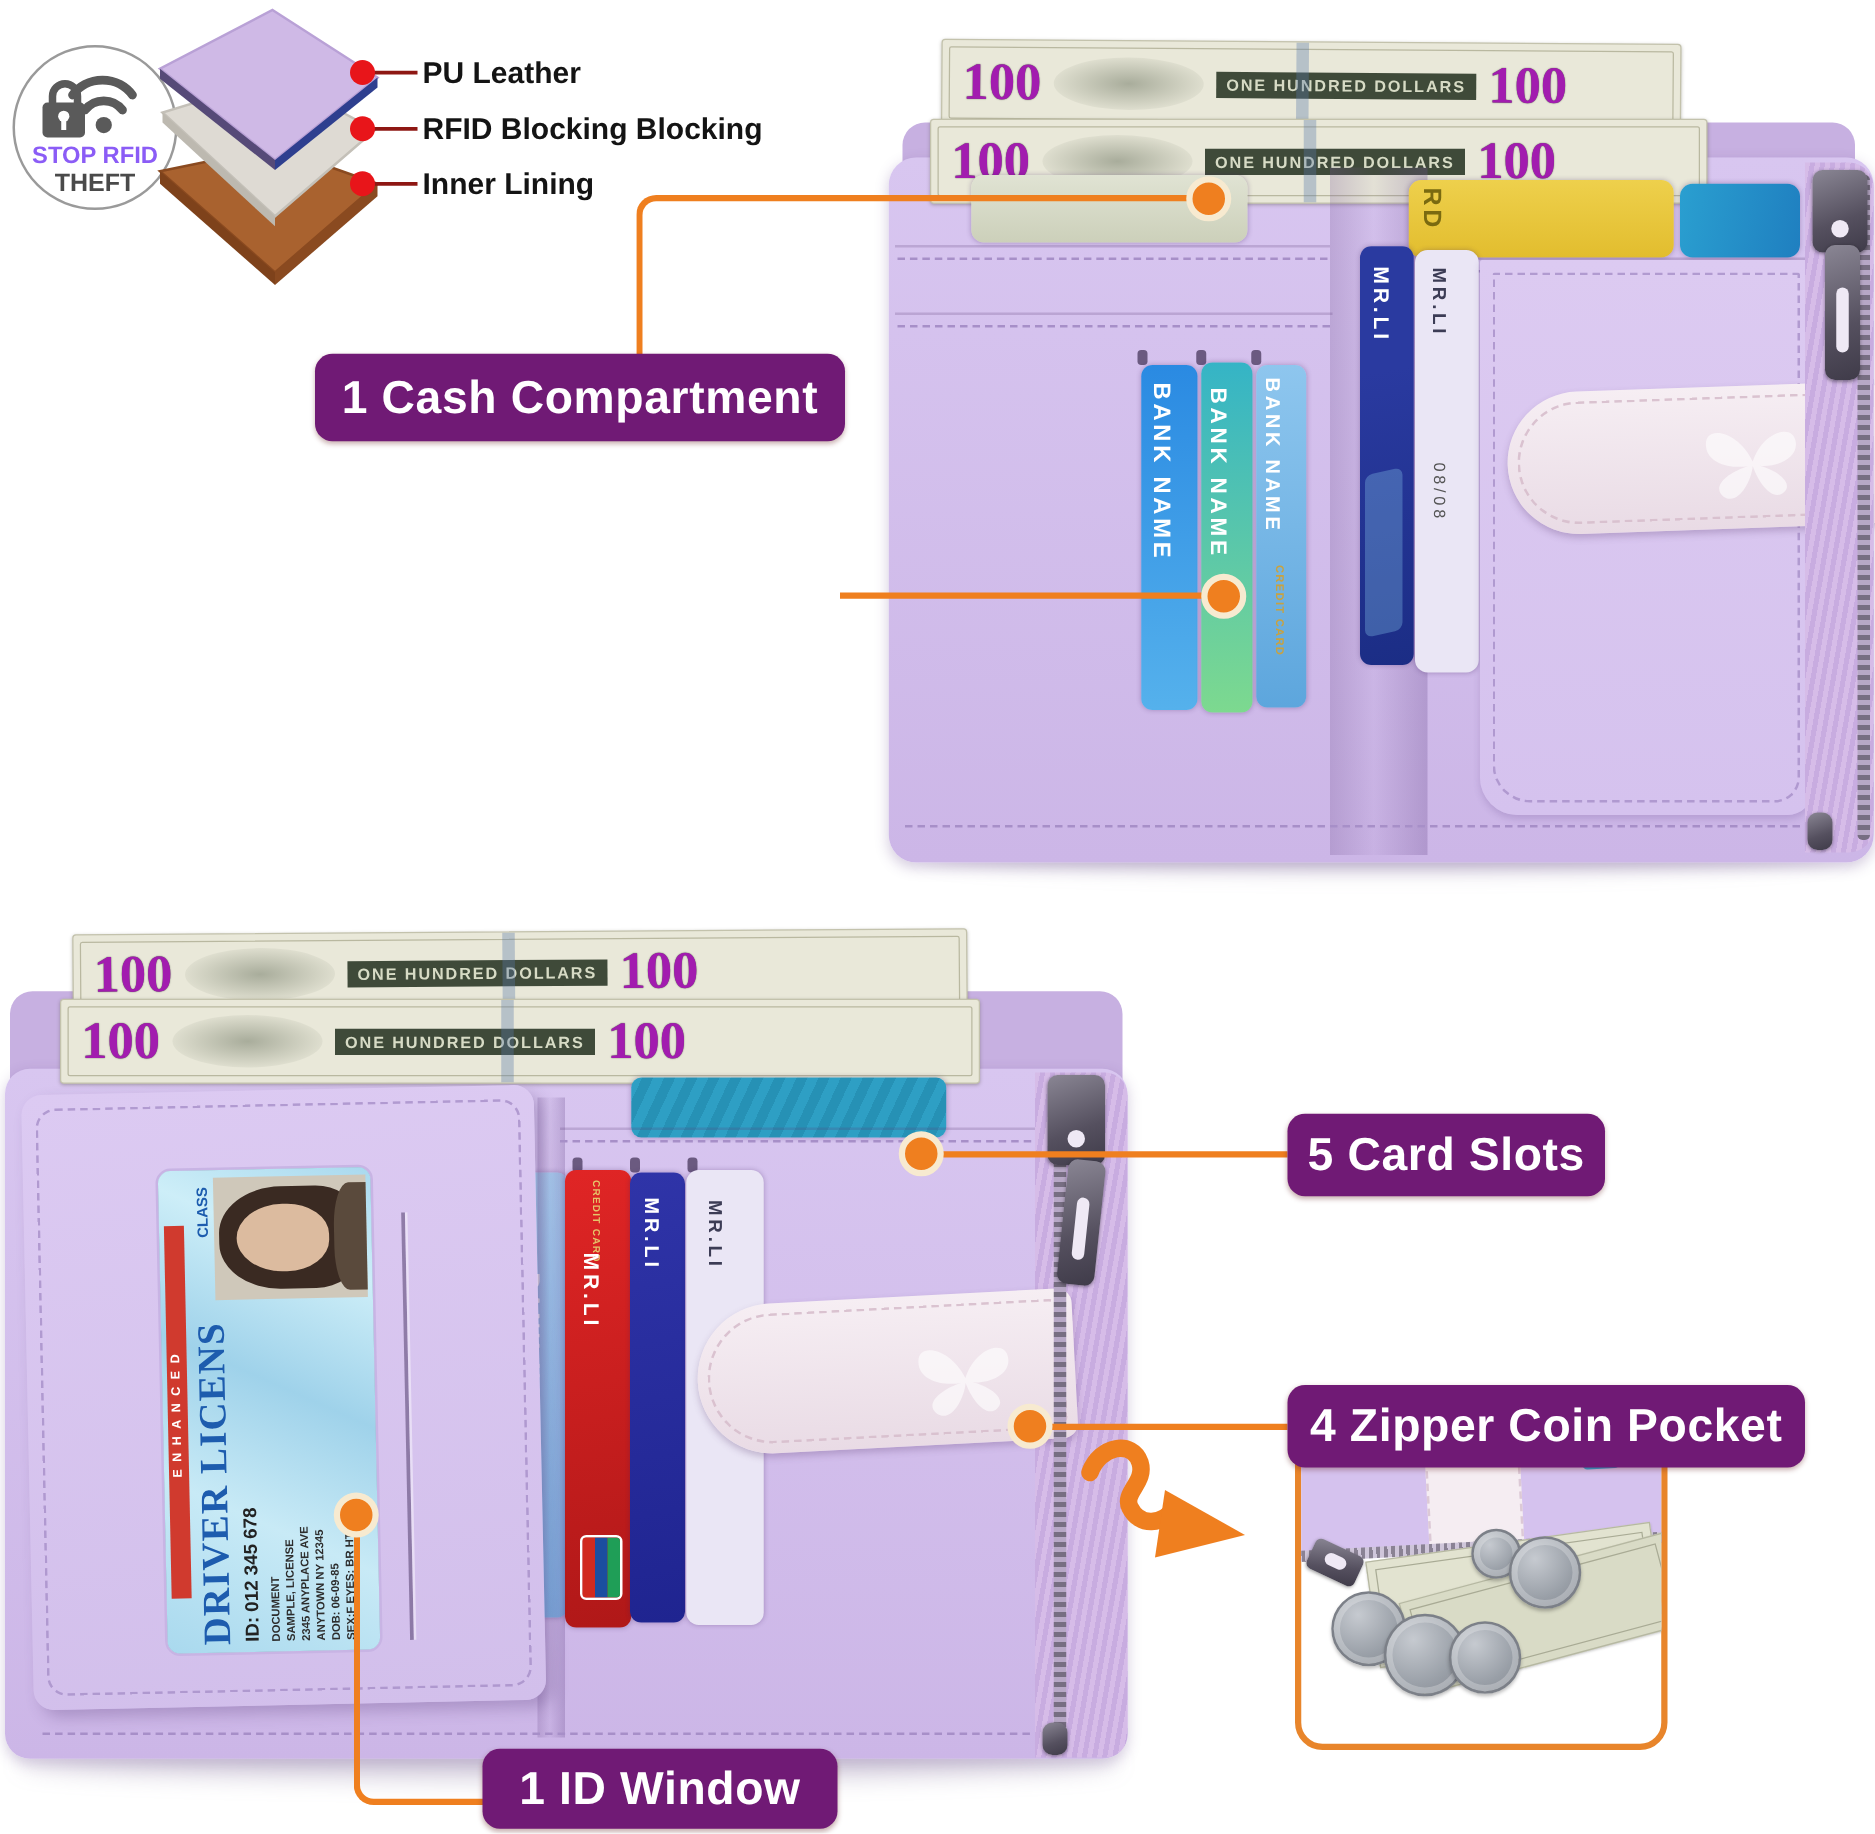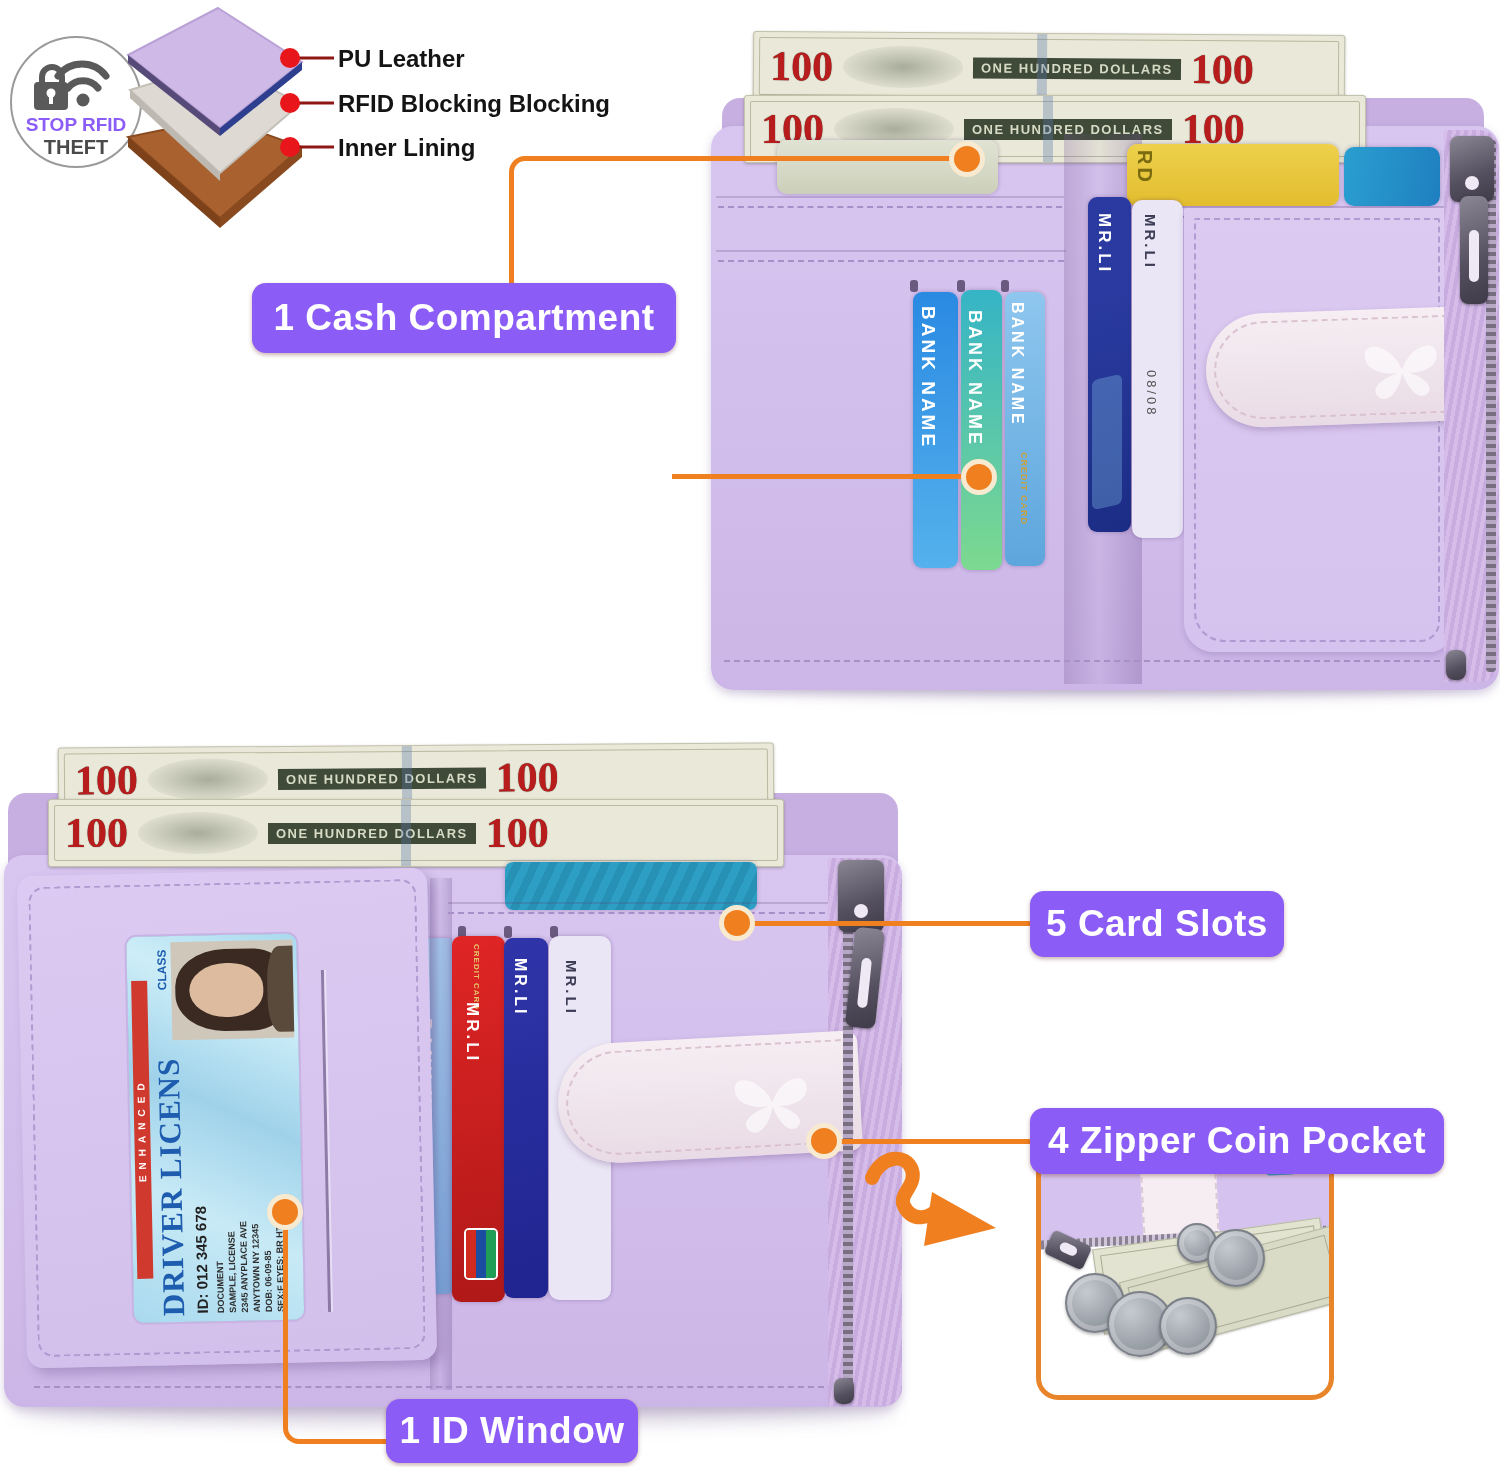--- a/index.html
+++ b/index.html
@@ -1,33 +1,33 @@
 <!DOCTYPE html>
 <html><head>
 <meta charset="utf-8">
 <style>
   html,body{margin:0;padding:0;background:#fff;font-family:"Liberation Sans",sans-serif;}
   .canvas{position:relative;width:1500px;height:1467px;background:#fff;overflow:hidden;}
   .abs{position:absolute;}
   
-  .callout{position:absolute;background:#8b5cf6;color:#fff;font-weight:bold;font-size:37px;
+  .callout{position:absolute;background:#701a75;color:#fff;font-weight:bold;font-size:37px;
     display:flex;align-items:center;justify-content:center;border-radius:14px;
     box-shadow:0 2px 4px rgba(100,30,30,.35);letter-spacing:.5px;}
   
   .oline{position:absolute;border:0 solid #ef7f1f;}
   .odot{position:absolute;width:26px;height:26px;background:#ef7f1f;border:5px solid #f7ead0;
     border-radius:50%;z-index:60;box-sizing:content-box;}
   
   .layer-label{position:absolute;font-size:24px;font-weight:bold;color:#141414;}
   
   .bill{position:absolute;background:#e9e8d9;border:1px solid #c3c2ac;border-radius:3px;
     box-shadow:0 1px 3px rgba(60,60,40,.35);display:flex;align-items:center;gap:10px;
     padding:0 16px;box-sizing:border-box;overflow:hidden;}
   .bill:before{content:"";position:absolute;inset:5px;border:1px solid #b9b8a0;border-radius:2px;}
-  .bill-num{font-family:"Liberation Serif",serif;font-weight:bold;font-size:42px;color:#b91c1c;
+  .bill-num{font-family:"Liberation Serif",serif;font-weight:bold;font-size:42px;color:#a21caf;
     text-shadow:0 0 1px #3c4636;line-height:1;}
   .bill-band{background:#3f4a39;color:#d7dbc5;font-size:13px;font-weight:bold;letter-spacing:1.5px;
     padding:3px 8px;white-space:nowrap;}
   .bill-portrait{width:120px;height:42px;border-radius:50%;flex:0 0 auto;
     background:radial-gradient(ellipse at center,rgba(90,100,80,.45),rgba(90,100,80,.08) 70%);}
   .bill-stripe{position:absolute;top:0;bottom:0;width:10px;left:48%;background:rgba(90,120,170,.35);}
   
   .wbody{position:absolute;background:linear-gradient(180deg,#d8c6f0,#ccb6e7);border-radius:22px;
     box-shadow:0 4px 10px rgba(90,60,130,.25);}
   .wback{position:absolute;background:#c7b0e1;border-radius:18px 18px 0 0;}
@@ -312,15 +312,15 @@
 
   <div class="odot" style="left:949px;top:141px;"></div>
   <div class="odot" style="left:961px;top:459px;"></div>
   <div class="odot" style="left:719px;top:905px;"></div>
   <div class="odot" style="left:806px;top:1123px;"></div>
   <div class="odot" style="left:267px;top:1194px;"></div>
 
   <div class="callout" style="left:252px;top:283px;width:424px;height:70px;z-index:55;">1 Cash Compartment</div>
   <div class="callout" style="left:1030px;top:891px;width:254px;height:66px;z-index:55;">5 Card Slots</div>
   <div class="callout" style="left:1030px;top:1108px;width:414px;height:66px;z-index:55;">4 Zipper Coin Pocket</div>
-  <div class="callout" style="left:386px;top:1399px;width:252px;height:64px;z-index:55;">1 ID Window</div>
+  <div class="callout" style="left:386px;top:1399px;width:284px;height:64px;z-index:55;">1 ID Window</div>
 
 </div>
 
 </body></html>

